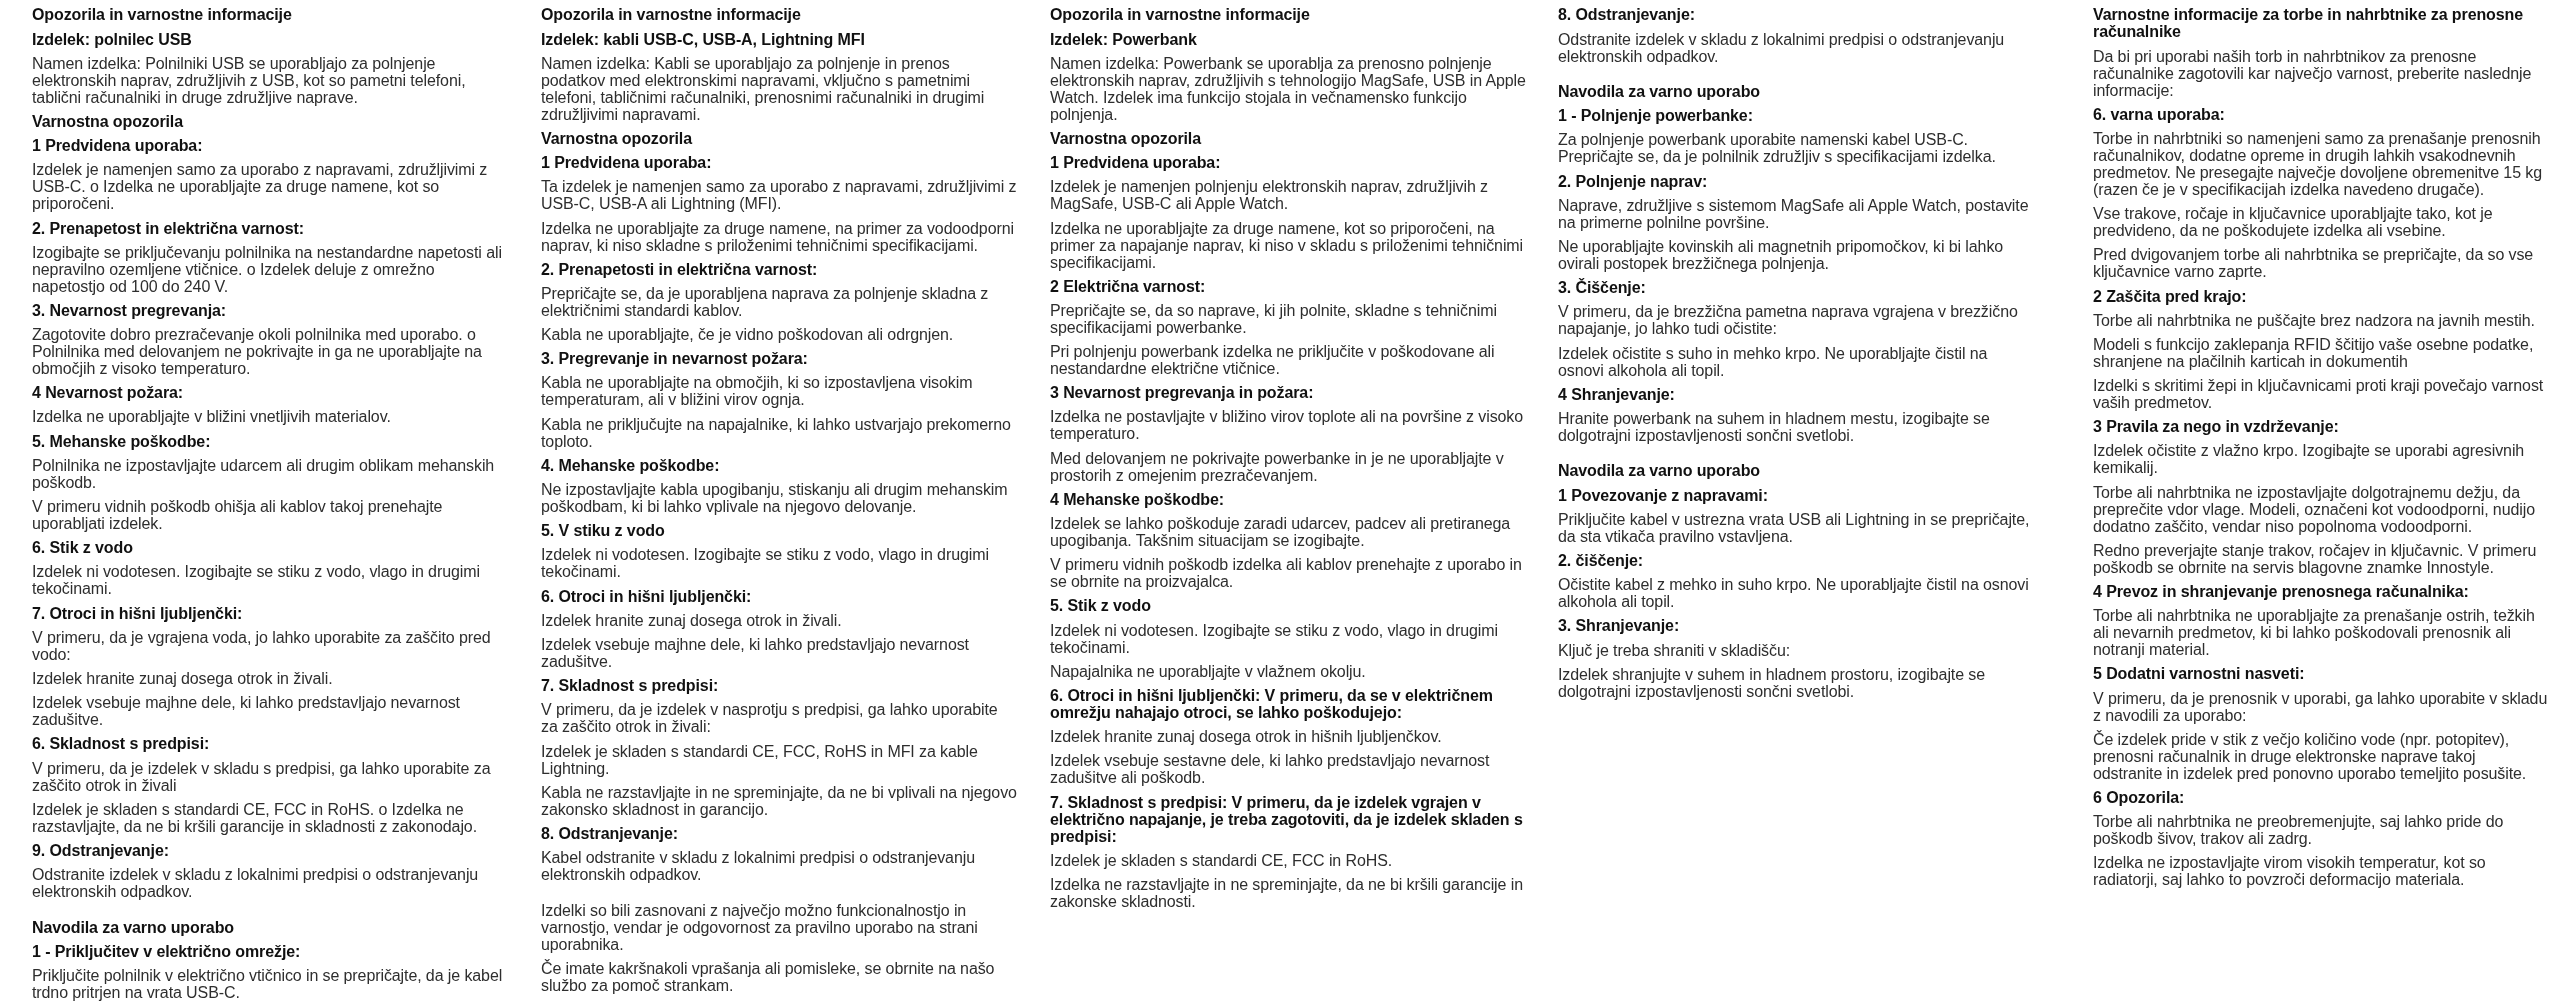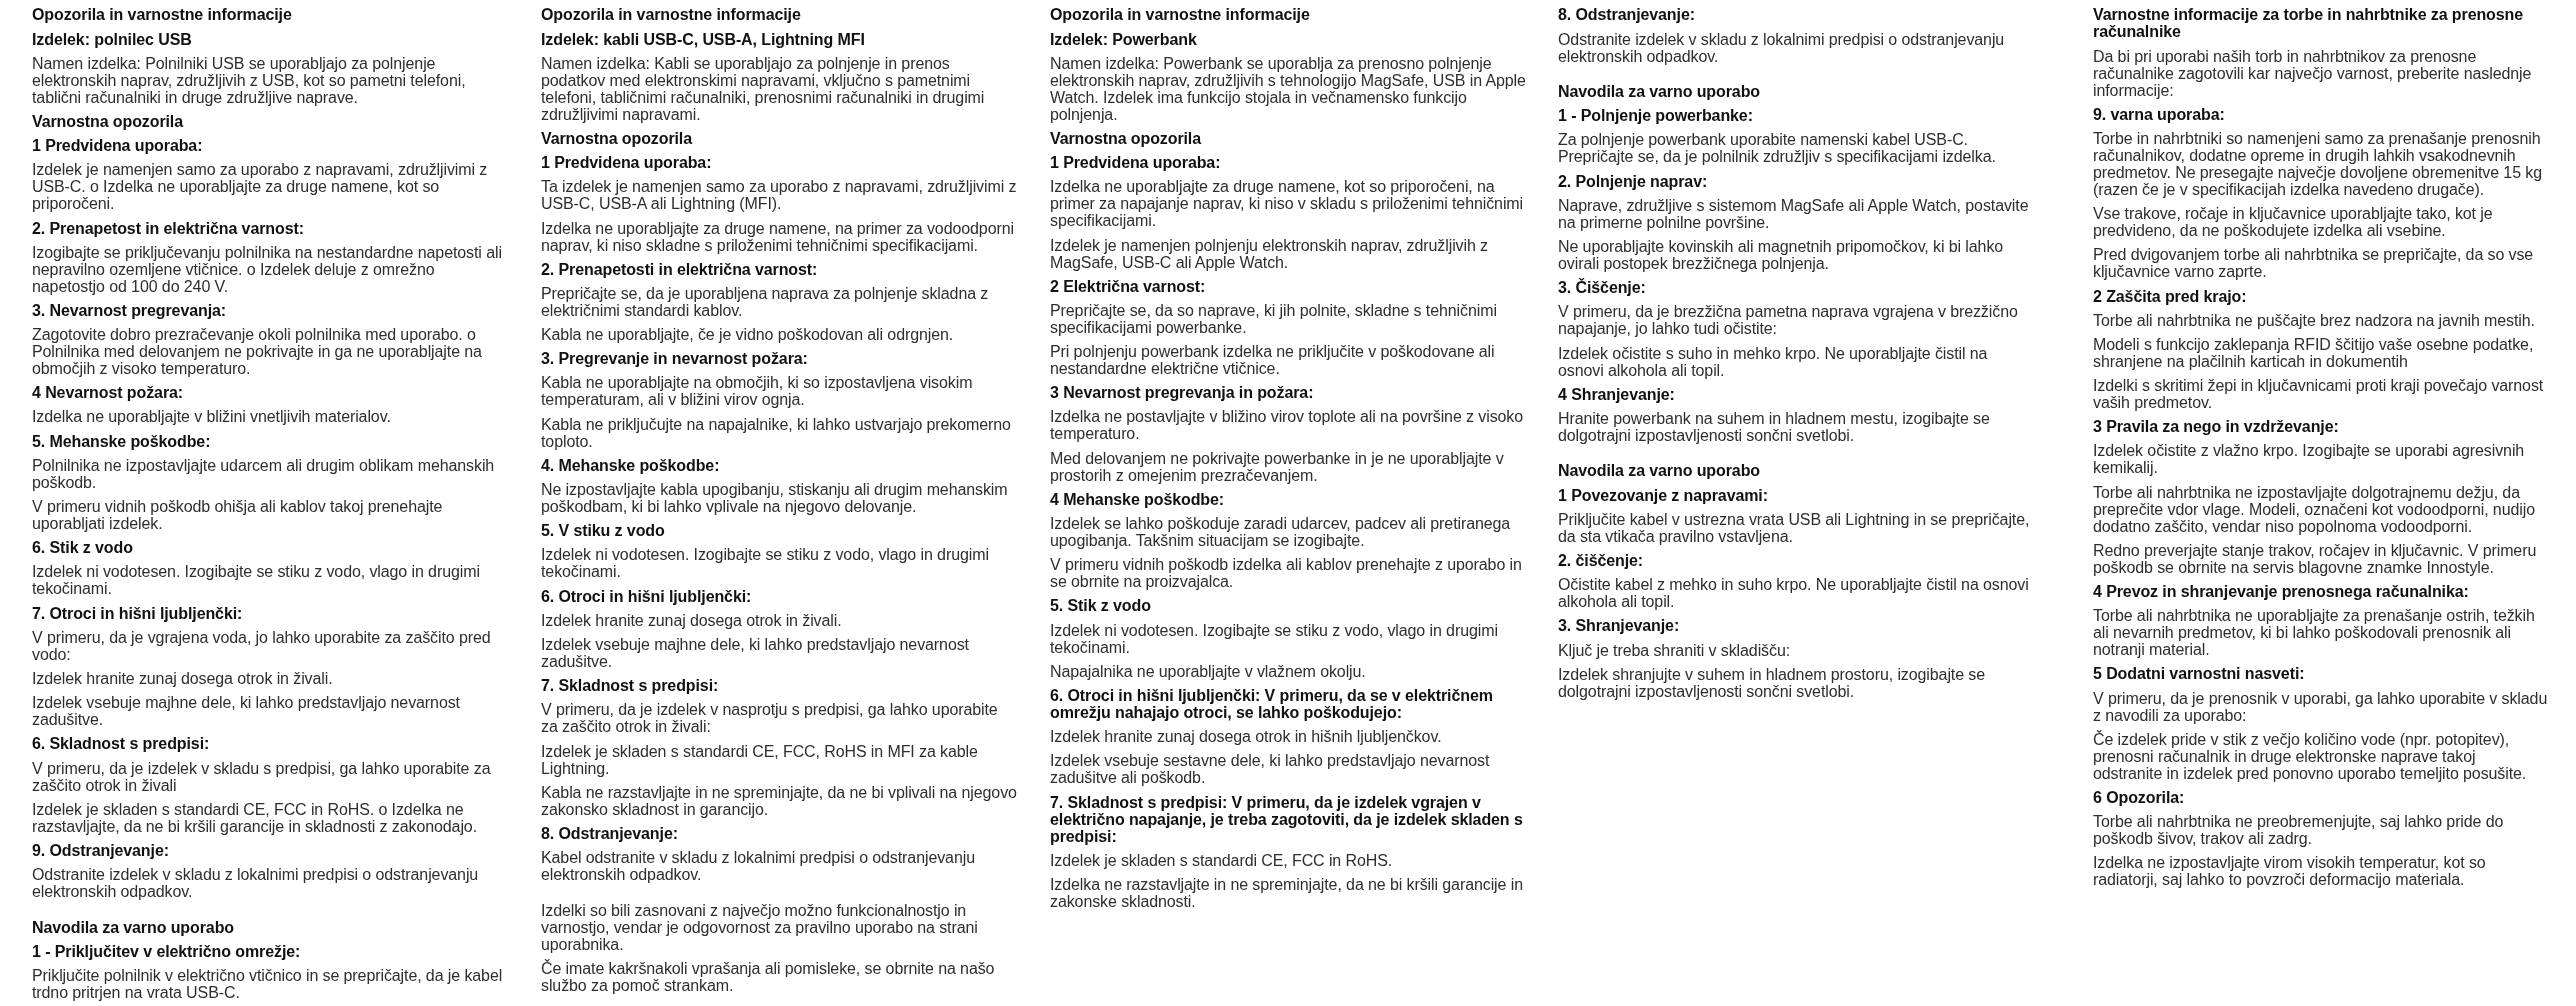--- a/index.html
+++ b/index.html
@@ -116,22 +116,22 @@
         <div class="gap"></div>
         <div class="block para">Izdelki so bili zasnovani z največjo možno funkcionalnostjo in varnostjo, vendar je odgovornost za pravilno uporabo na strani uporabnika.</div>
         <div class="block para">Če imate kakršnakoli vprašanja ali pomisleke, se obrnite na našo službo za pomoč strankam.</div>
       </div>
       <div class="column">
         <div class="block heading">Opozorila in varnostne informacije</div>
         <div class="block heading">Izdelek: Powerbank</div>
         <div class="block para">Namen izdelka: Powerbank se uporablja za prenosno polnjenje elektronskih naprav, združljivih s tehnologijo MagSafe, USB in Apple Watch. Izdelek ima funkcijo stojala in večnamensko funkcijo polnjenja.</div>
         <div class="block heading">Varnostna opozorila</div>
         <div class="block heading">1 Predvidena uporaba:</div>
+        <div class="block para">Izdelek je namenjen polnjenju elektronskih naprav, združljivih z MagSafe, USB-C ali Apple Watch.</div>
         <div class="block para">Izdelka ne uporabljajte za druge namene, kot so priporočeni, na primer za napajanje naprav, ki niso v skladu s priloženimi tehničnimi specifikacijami.</div>
-        <div class="block para">Izdelek je namenjen polnjenju elektronskih naprav, združljivih z MagSafe, USB-C ali Apple Watch.</div>
         <div class="block heading">2 Električna varnost:</div>
         <div class="block para">Prepričajte se, da so naprave, ki jih polnite, skladne s tehničnimi specifikacijami powerbanke.</div>
         <div class="block para">Pri polnjenju powerbank izdelka ne priključite v poškodovane ali nestandardne električne vtičnice.</div>
         <div class="block heading">3 Nevarnost pregrevanja in požara:</div>
         <div class="block para">Izdelka ne postavljajte v bližino virov toplote ali na površine z visoko temperaturo.</div>
         <div class="block para">Med delovanjem ne pokrivajte powerbanke in je ne uporabljajte v prostorih z omejenim prezračevanjem.</div>
         <div class="block heading">4 Mehanske poškodbe:</div>
         <div class="block para">Izdelek se lahko poškoduje zaradi udarcev, padcev ali pretiranega upogibanja. Takšnim situacijam se izogibajte.</div>
         <div class="block para">V primeru vidnih poškodb izdelka ali kablov prenehajte z uporabo in se obrnite na proizvajalca.</div>
         <div class="block heading">5. Stik z vodo</div>
@@ -165,21 +165,21 @@
         <div class="block para">Priključite kabel v ustrezna vrata USB ali Lightning in se prepričajte, da sta vtikača pravilno vstavljena.</div>
         <div class="block heading">2. čiščenje:</div>
         <div class="block para">Očistite kabel z mehko in suho krpo. Ne uporabljajte čistil na osnovi alkohola ali topil.</div>
         <div class="block heading">3. Shranjevanje:</div>
         <div class="block para">Ključ je treba shraniti v skladišču:</div>
         <div class="block para">Izdelek shranjujte v suhem in hladnem prostoru, izogibajte se dolgotrajni izpostavljenosti sončni svetlobi.</div>
       </div>
       <div class="column">
         <div class="block heading">Varnostne informacije za torbe in nahrbtnike za prenosne računalnike</div>
         <div class="block para">Da bi pri uporabi naših torb in nahrbtnikov za prenosne računalnike zagotovili kar največjo varnost, preberite naslednje informacije:</div>
-        <div class="block heading">9. varna uporaba:</div>
+        <div class="block heading">6. varna uporaba:</div>
         <div class="block para">Torbe in nahrbtniki so namenjeni samo za prenašanje prenosnih računalnikov, dodatne opreme in drugih lahkih vsakodnevnih predmetov. Ne presegajte največje dovoljene obremenitve 15 kg (razen če je v specifikacijah izdelka navedeno drugače).</div>
         <div class="block para">Vse trakove, ročaje in ključavnice uporabljajte tako, kot je predvideno, da ne poškodujete izdelka ali vsebine.</div>
         <div class="block para">Pred dvigovanjem torbe ali nahrbtnika se prepričajte, da so vse ključavnice varno zaprte.</div>
         <div class="block heading">2 Zaščita pred krajo:</div>
         <div class="block para">Torbe ali nahrbtnika ne puščajte brez nadzora na javnih mestih.</div>
         <div class="block para">Modeli s funkcijo zaklepanja RFID ščitijo vaše osebne podatke, shranjene na plačilnih karticah in dokumentih</div>
         <div class="block para">Izdelki s skritimi žepi in ključavnicami proti kraji povečajo varnost vaših predmetov.</div>
         <div class="block heading">3 Pravila za nego in vzdrževanje:</div>
         <div class="block para">Izdelek očistite z vlažno krpo. Izogibajte se uporabi agresivnih kemikalij.</div>
         <div class="block para">Torbe ali nahrbtnika ne izpostavljajte dolgotrajnemu dežju, da preprečite vdor vlage. Modeli, označeni kot vodoodporni, nudijo dodatno zaščito, vendar niso popolnoma vodoodporni.</div>

